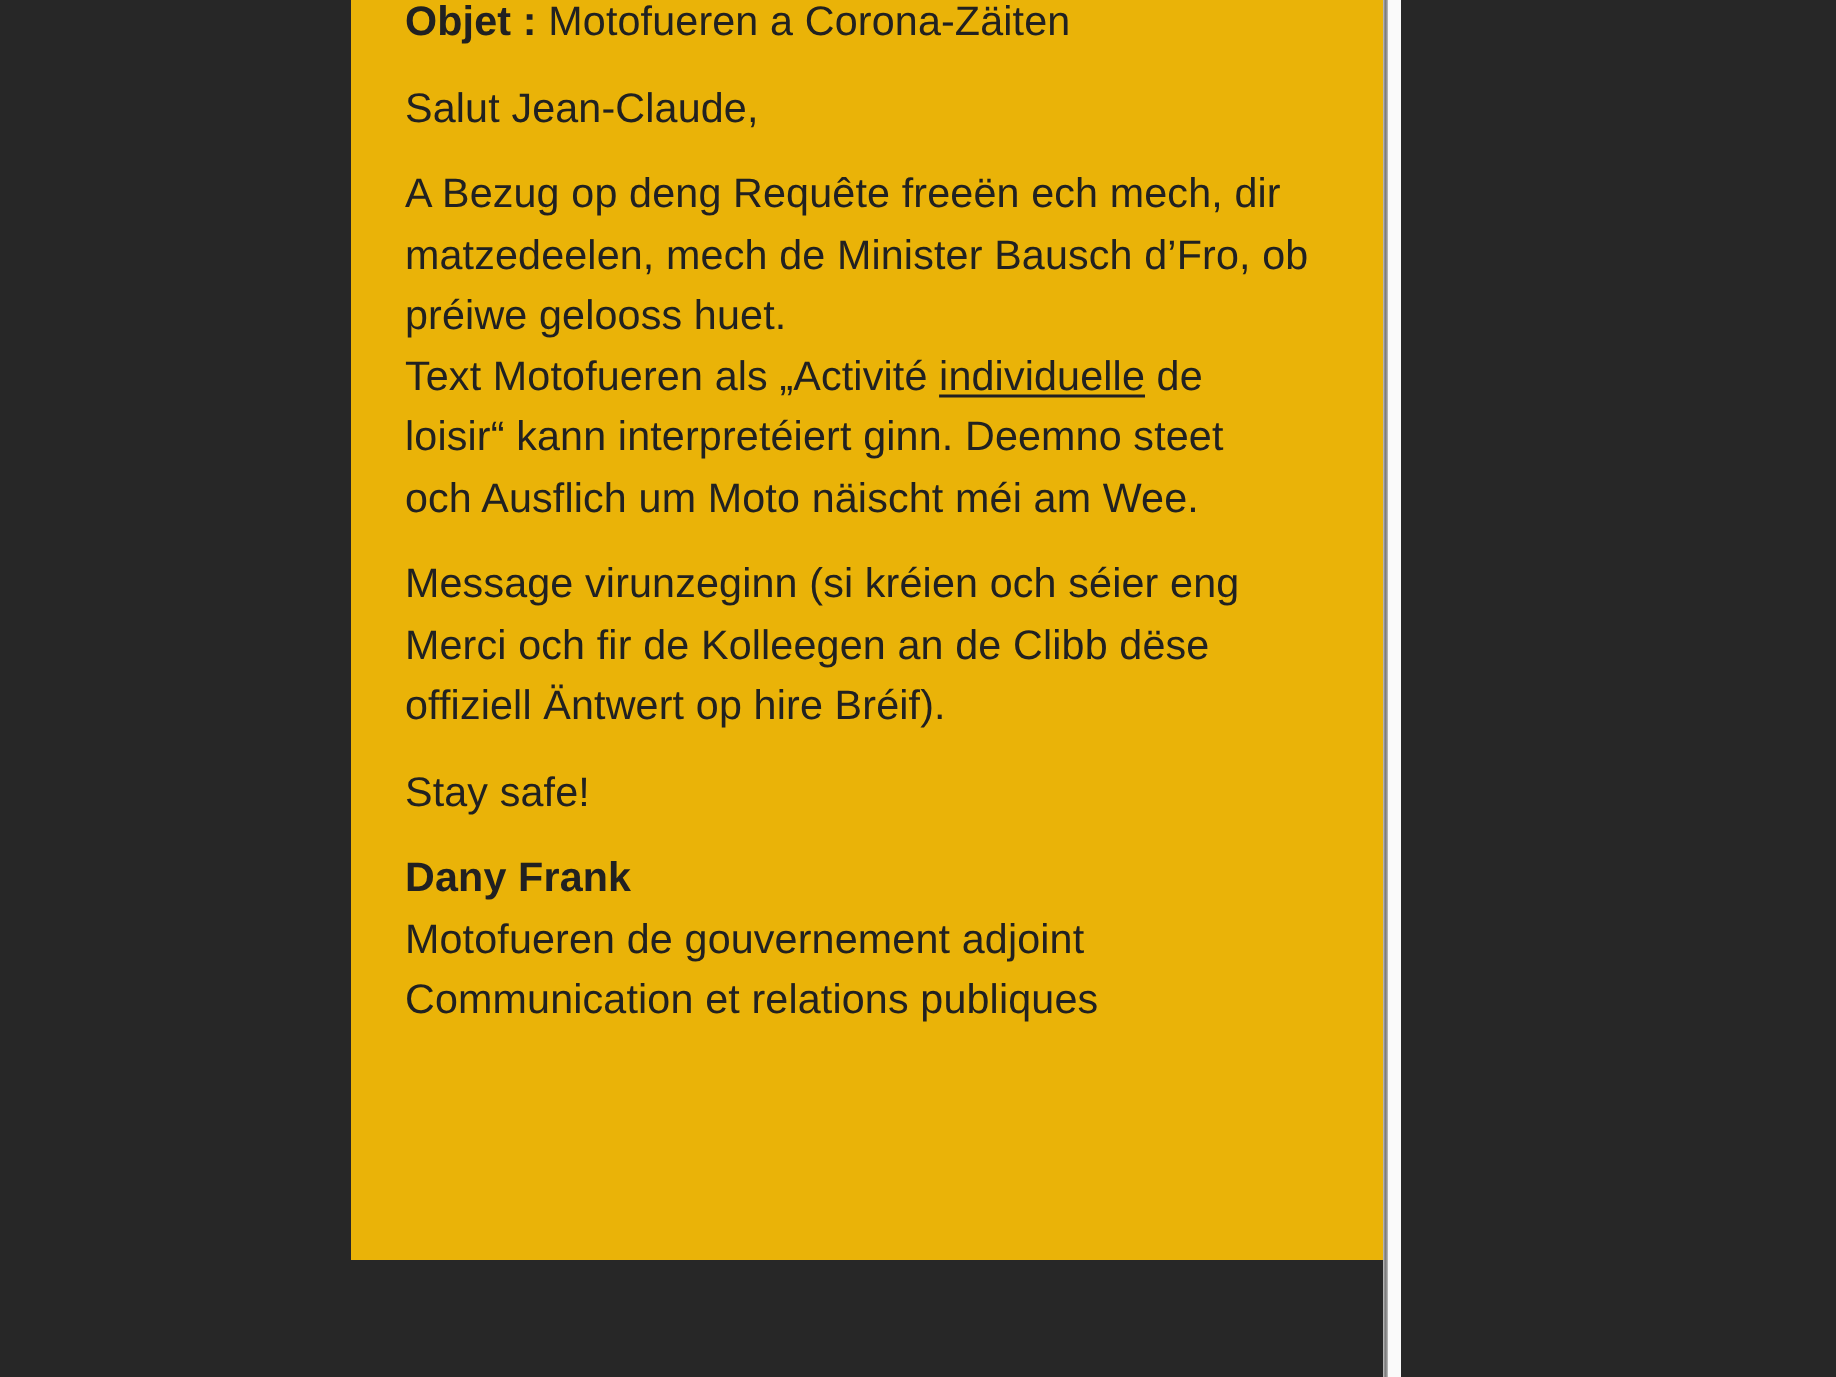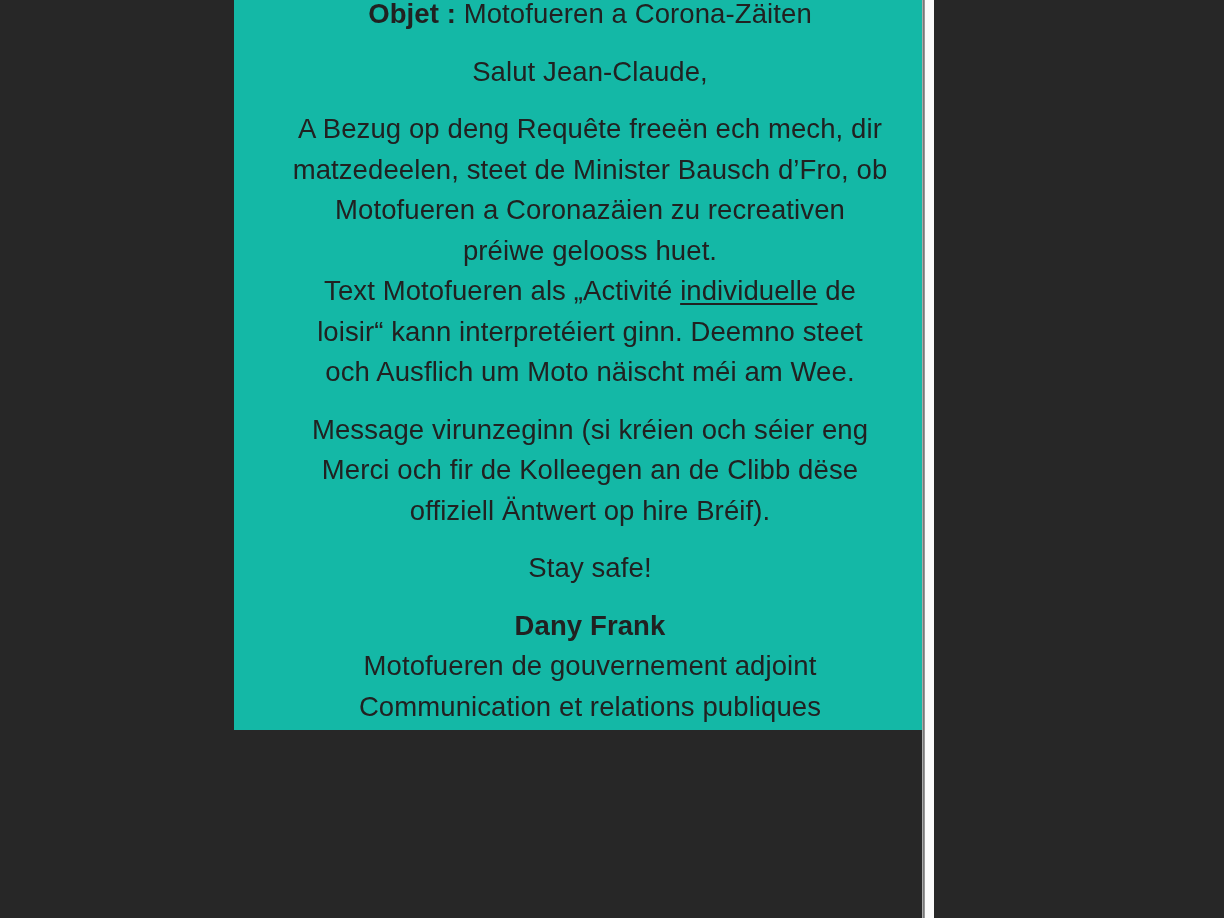--- a/index.html
+++ b/index.html
@@ -21,24 +21,23 @@
     height: 918px;
     background: #272727;
   }
   .letterbox-bar.left  { left: 0;     width: 234px; }
   .letterbox-bar.right { left: 934px; width: 290px; }
   .email-panel {
     position: absolute;
     left: 234px;
     top: 0;
     width: 688px;
-    height: 730px;
-    background: #14b8a6;
+    height: 840px;
+    background: #eab308;
     overflow: hidden;
-    text-align: center;
   }
   .divider-line {
     position: absolute;
     left: 922px;
     top: 0;
     width: 3px;
     height: 918px;
     background: linear-gradient(to right, #c4c4c4, #787878, #a8a8a8);
   }
   .edge-strip {
@@ -76,22 +75,21 @@
 
       <div class="para line">
         <span class="b">Objet :</span>
         <span>Motofueren a Corona-Zäiten</span>
       </div>
 
       <div class="para line">Salut Jean-Claude,</div>
 
       <div class="para">
         <div class="line">A Bezug op deng Requête freeën ech mech, dir</div>
-        <div class="line">matzedeelen, steet de Minister Bausch d’Fro, ob</div>
-        <div class="line">Motofueren a Coronazäien zu recreativen</div>
+        <div class="line">matzedeelen, mech de Minister Bausch d’Fro, ob</div>
         <div class="line">préiwe gelooss huet.</div>
         <div class="line"><span>Text Motofueren als „Activité </span><span class="u">individuelle</span><span> de</span></div>
         <div class="line">loisir“ kann interpretéiert ginn. Deemno steet</div>
         <div class="line">och Ausflich um Moto näischt méi am Wee.</div>
       </div>
 
       <div class="para">
         <div class="line">Message virunzeginn (si kréien och séier eng</div>
         <div class="line">Merci och fir de Kolleegen an de Clibb dëse</div>
         <div class="line">offiziell Äntwert op hire Bréif).</div>

